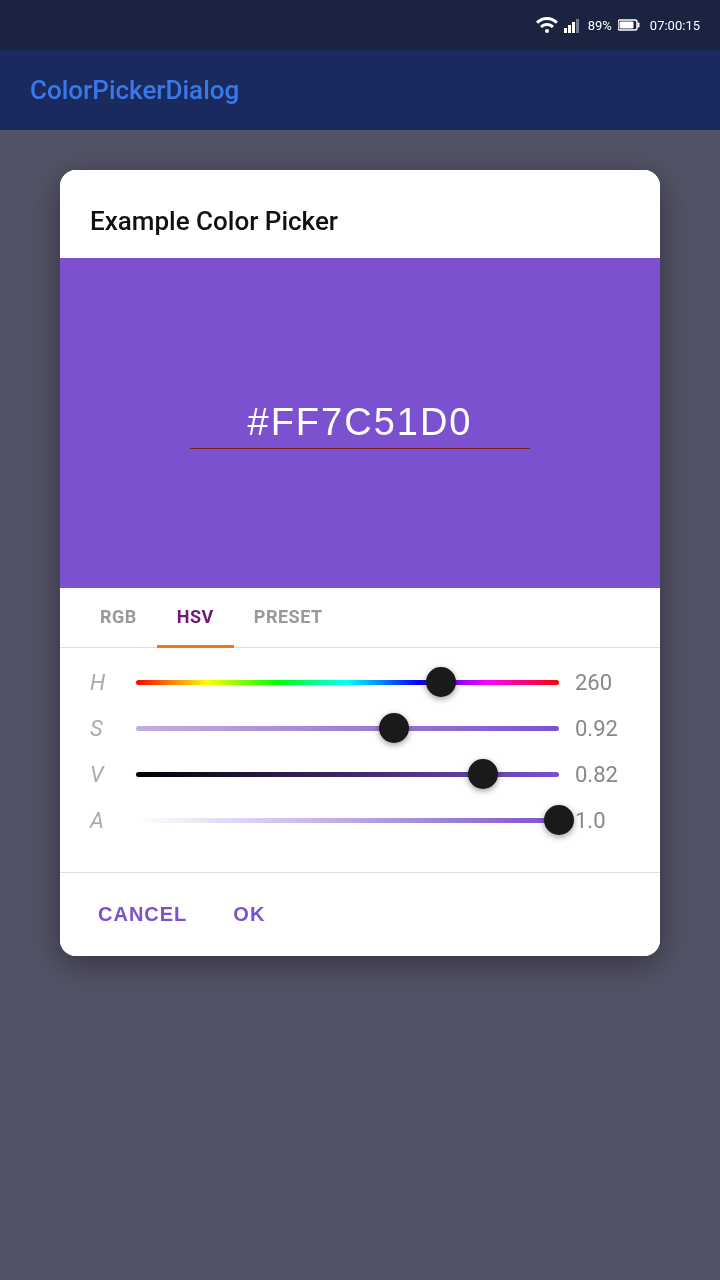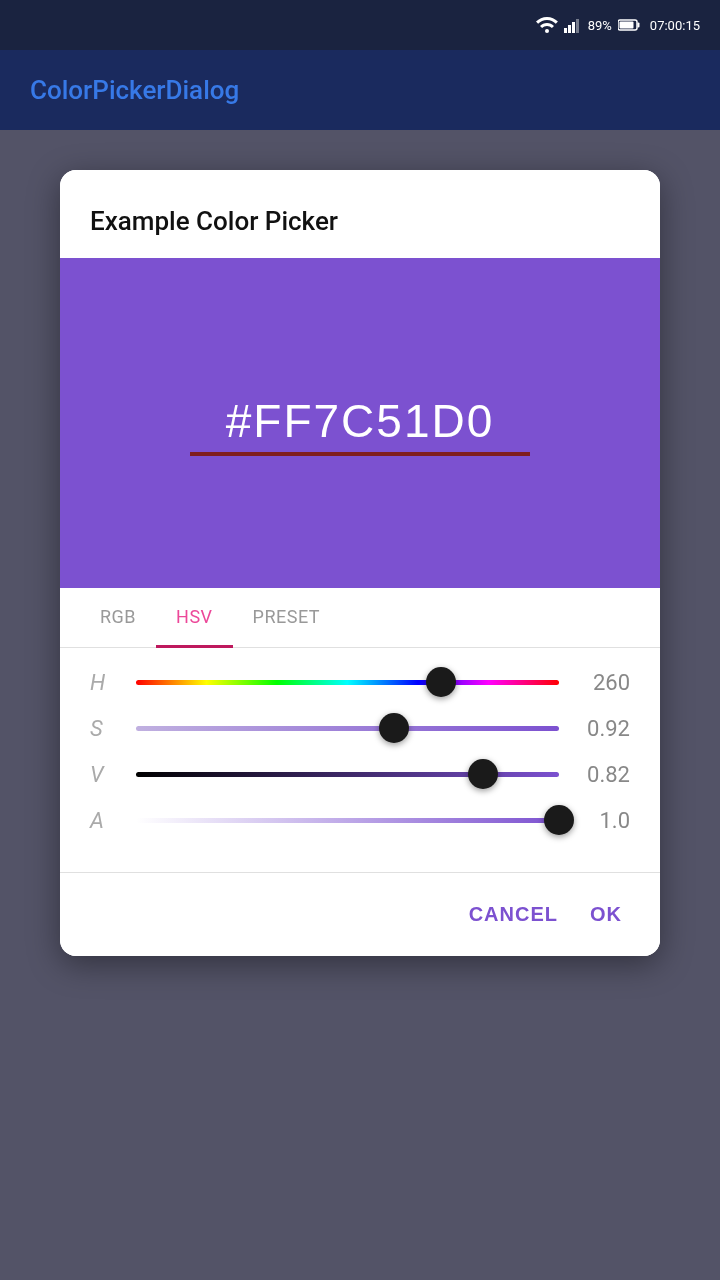--- a/index.html
+++ b/index.html
@@ -90,54 +90,54 @@
       height: 330px;
       background: #7C51D0;
       display: flex;
       align-items: center;
       justify-content: center;
       position: relative;
     }
 
     .color-hex-input {
       color: white;
-      font-size: 46px;
+      font-size: 38px;
       font-weight: 400;
       background: transparent;
       border: none;
-      border-bottom: 4px solid #7f1d1d;
+      border-bottom: 1px solid #7f1d1d;
       padding: 4px 8px;
       text-align: center;
       outline: none;
       letter-spacing: 2px;
       width: 340px;
     }
 
     
     .tabs {
       display: flex;
       border-bottom: 1px solid #e0e0e0;
       background: white;
       padding: 0 20px;
     }
 
     .tab {
       padding: 18px 20px;
       font-size: 18px;
-      font-weight: 400;
+      font-weight: 700;
       color: #999;
       cursor: pointer;
       letter-spacing: 0.5px;
       border-bottom: 3px solid transparent;
       margin-bottom: -1px;
     }
 
     .tab.active {
-      color: #ec4899;
-      border-bottom: 3px solid #be185d;
+      color: #701a75;
+      border-bottom: 3px solid #f97316;
     }
 
     
     .sliders-section {
       padding: 20px 30px 10px 30px;
       background: white;
     }
 
     .slider-row {
       display: flex;
@@ -204,40 +204,40 @@
       background: #1a1a1a;
       border-radius: 50%;
       top: 50%;
       transform: translate(-50%, -50%);
       box-shadow: 0 2px 6px rgba(0,0,0,0.4);
       pointer-events: none;
     }
 
     .slider-value {
       width: 55px;
-      text-align: right;
+      text-align: left;
       font-size: 22px;
       color: #888;
       flex-shrink: 0;
     }
 
     
     .divider {
       width: 100%;
       height: 1px;
       background: #e0e0e0;
       margin: 10px 0 0 0;
     }
 
     
     .dialog-buttons {
       display: flex;
-      justify-content: flex-end;
+      justify-content: flex-start;
       padding: 20px 30px;
-      gap: 16px;
+      gap: 30px;
       background: white;
     }
 
     .btn {
       font-size: 20px;
       font-weight: 700;
       letter-spacing: 1px;
       background: none;
       border: none;
       cursor: pointer;

